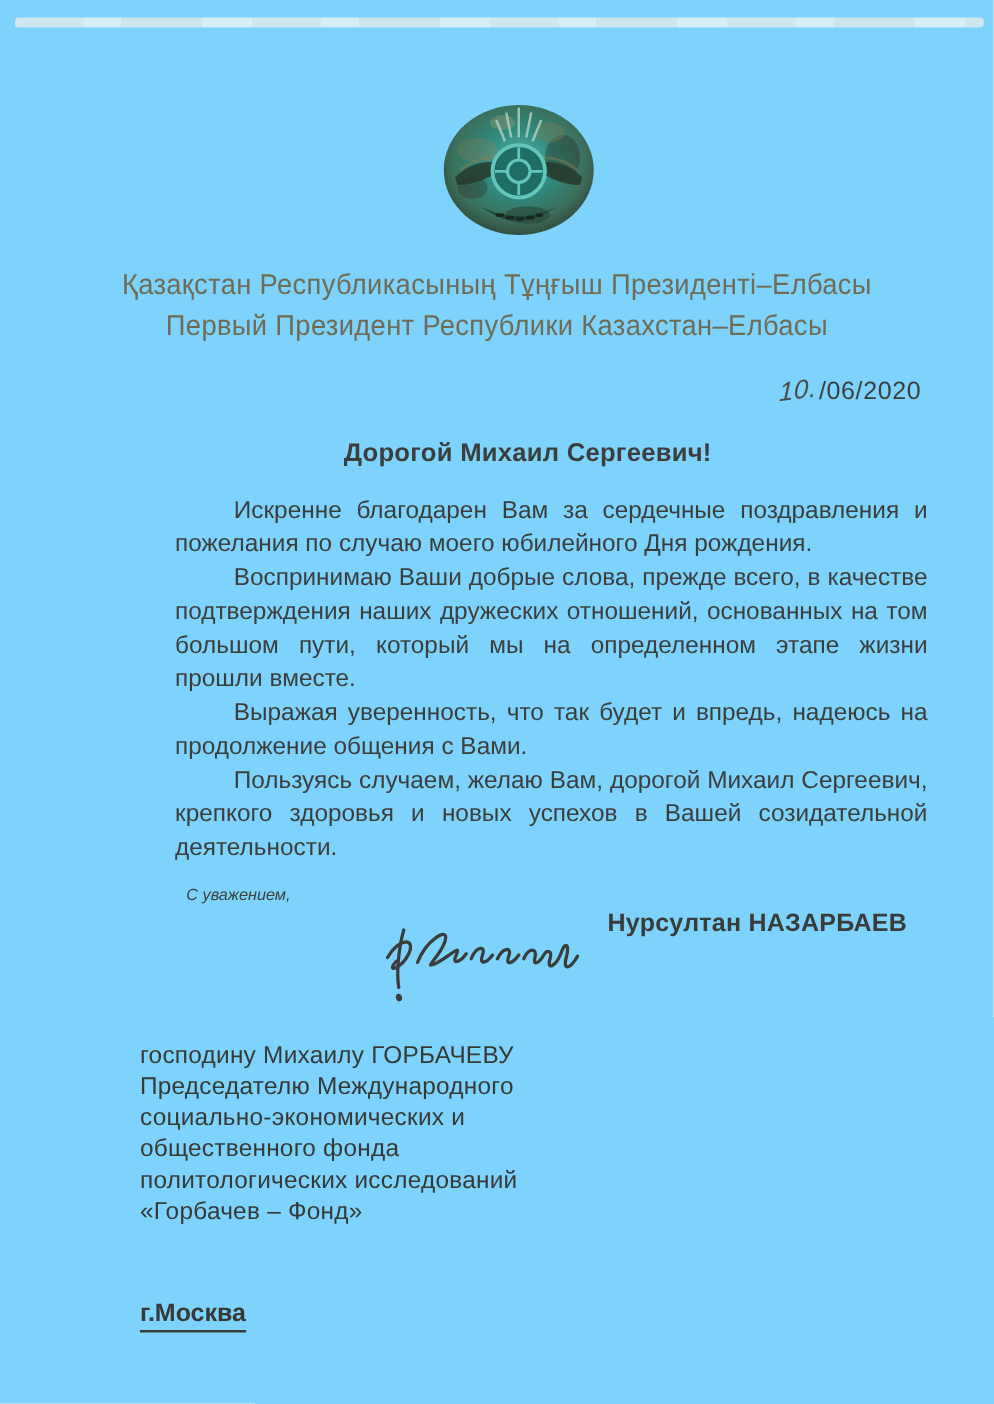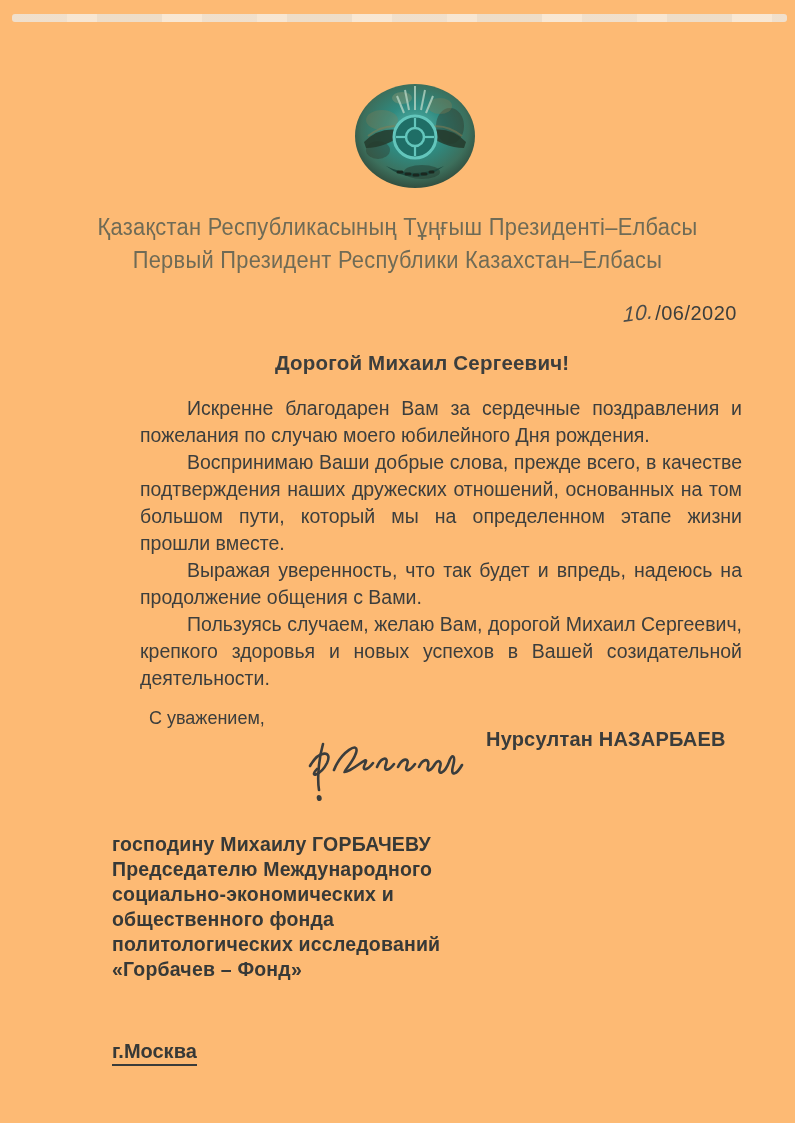--- a/index.html
+++ b/index.html
@@ -1,19 +1,19 @@
 <!DOCTYPE html>
 <html><head>
 <meta charset="utf-8">
 <style>
   html,body{margin:0;padding:0;background:#fff;}
   .page{
     position:relative;
     width:795px;height:1123px;
-    background:#fdba74;
+    background:#7dd3fc;
     font-family:"Liberation Sans", sans-serif;
     color:#3c3e3d;
     overflow:hidden;
   }
   .scan-band{
     position:absolute;top:14px;left:12px;right:8px;height:8px;
     background:repeating-linear-gradient(90deg,
       #ecece9 0 55px,#f5f5f2 55px 85px,#e9e9e5 85px 150px,#f7f7f4 150px 190px);
     opacity:.75;border-radius:3px;
   }
@@ -36,29 +36,29 @@
   }
   .salutation{
     position:absolute;left:275px;top:351px;
     font-weight:bold;font-size:20.5px;letter-spacing:0.2px;
   }
   .body-text{
     position:absolute;left:112px;top:395px;width:602px;
     font-size:19.5px;line-height:27px;text-align:justify;margin-left:28px;
   }
   .body-text p{margin:0;text-indent:47px;}
-  .closing{position:absolute;left:149px;top:708px;font-size:18px;}
+  .closing{position:absolute;left:149px;top:708px;font-size:13px;font-style:italic;}
   .signature{position:absolute;left:303px;top:736px;width:176px;height:74px;}
   .signer-name{
     position:absolute;left:486px;top:728px;
     font-weight:bold;font-size:20px;letter-spacing:0.2px;color:#3a3c3b;
   }
   .recipient{
     position:absolute;left:112px;top:832px;
-    font-weight:bold;font-size:19.5px;line-height:25px;color:#373937;
+    font-weight:normal;font-size:19.5px;line-height:25px;color:#373937;
     letter-spacing:0.2px;
   }
   .city{
     position:absolute;left:112px;top:1040px;
     font-weight:bold;font-size:20px;color:#373937;
     border-bottom:2.5px solid #3a3c3a;padding-bottom:1px;
   }
 </style>
 </head>
 <body>

